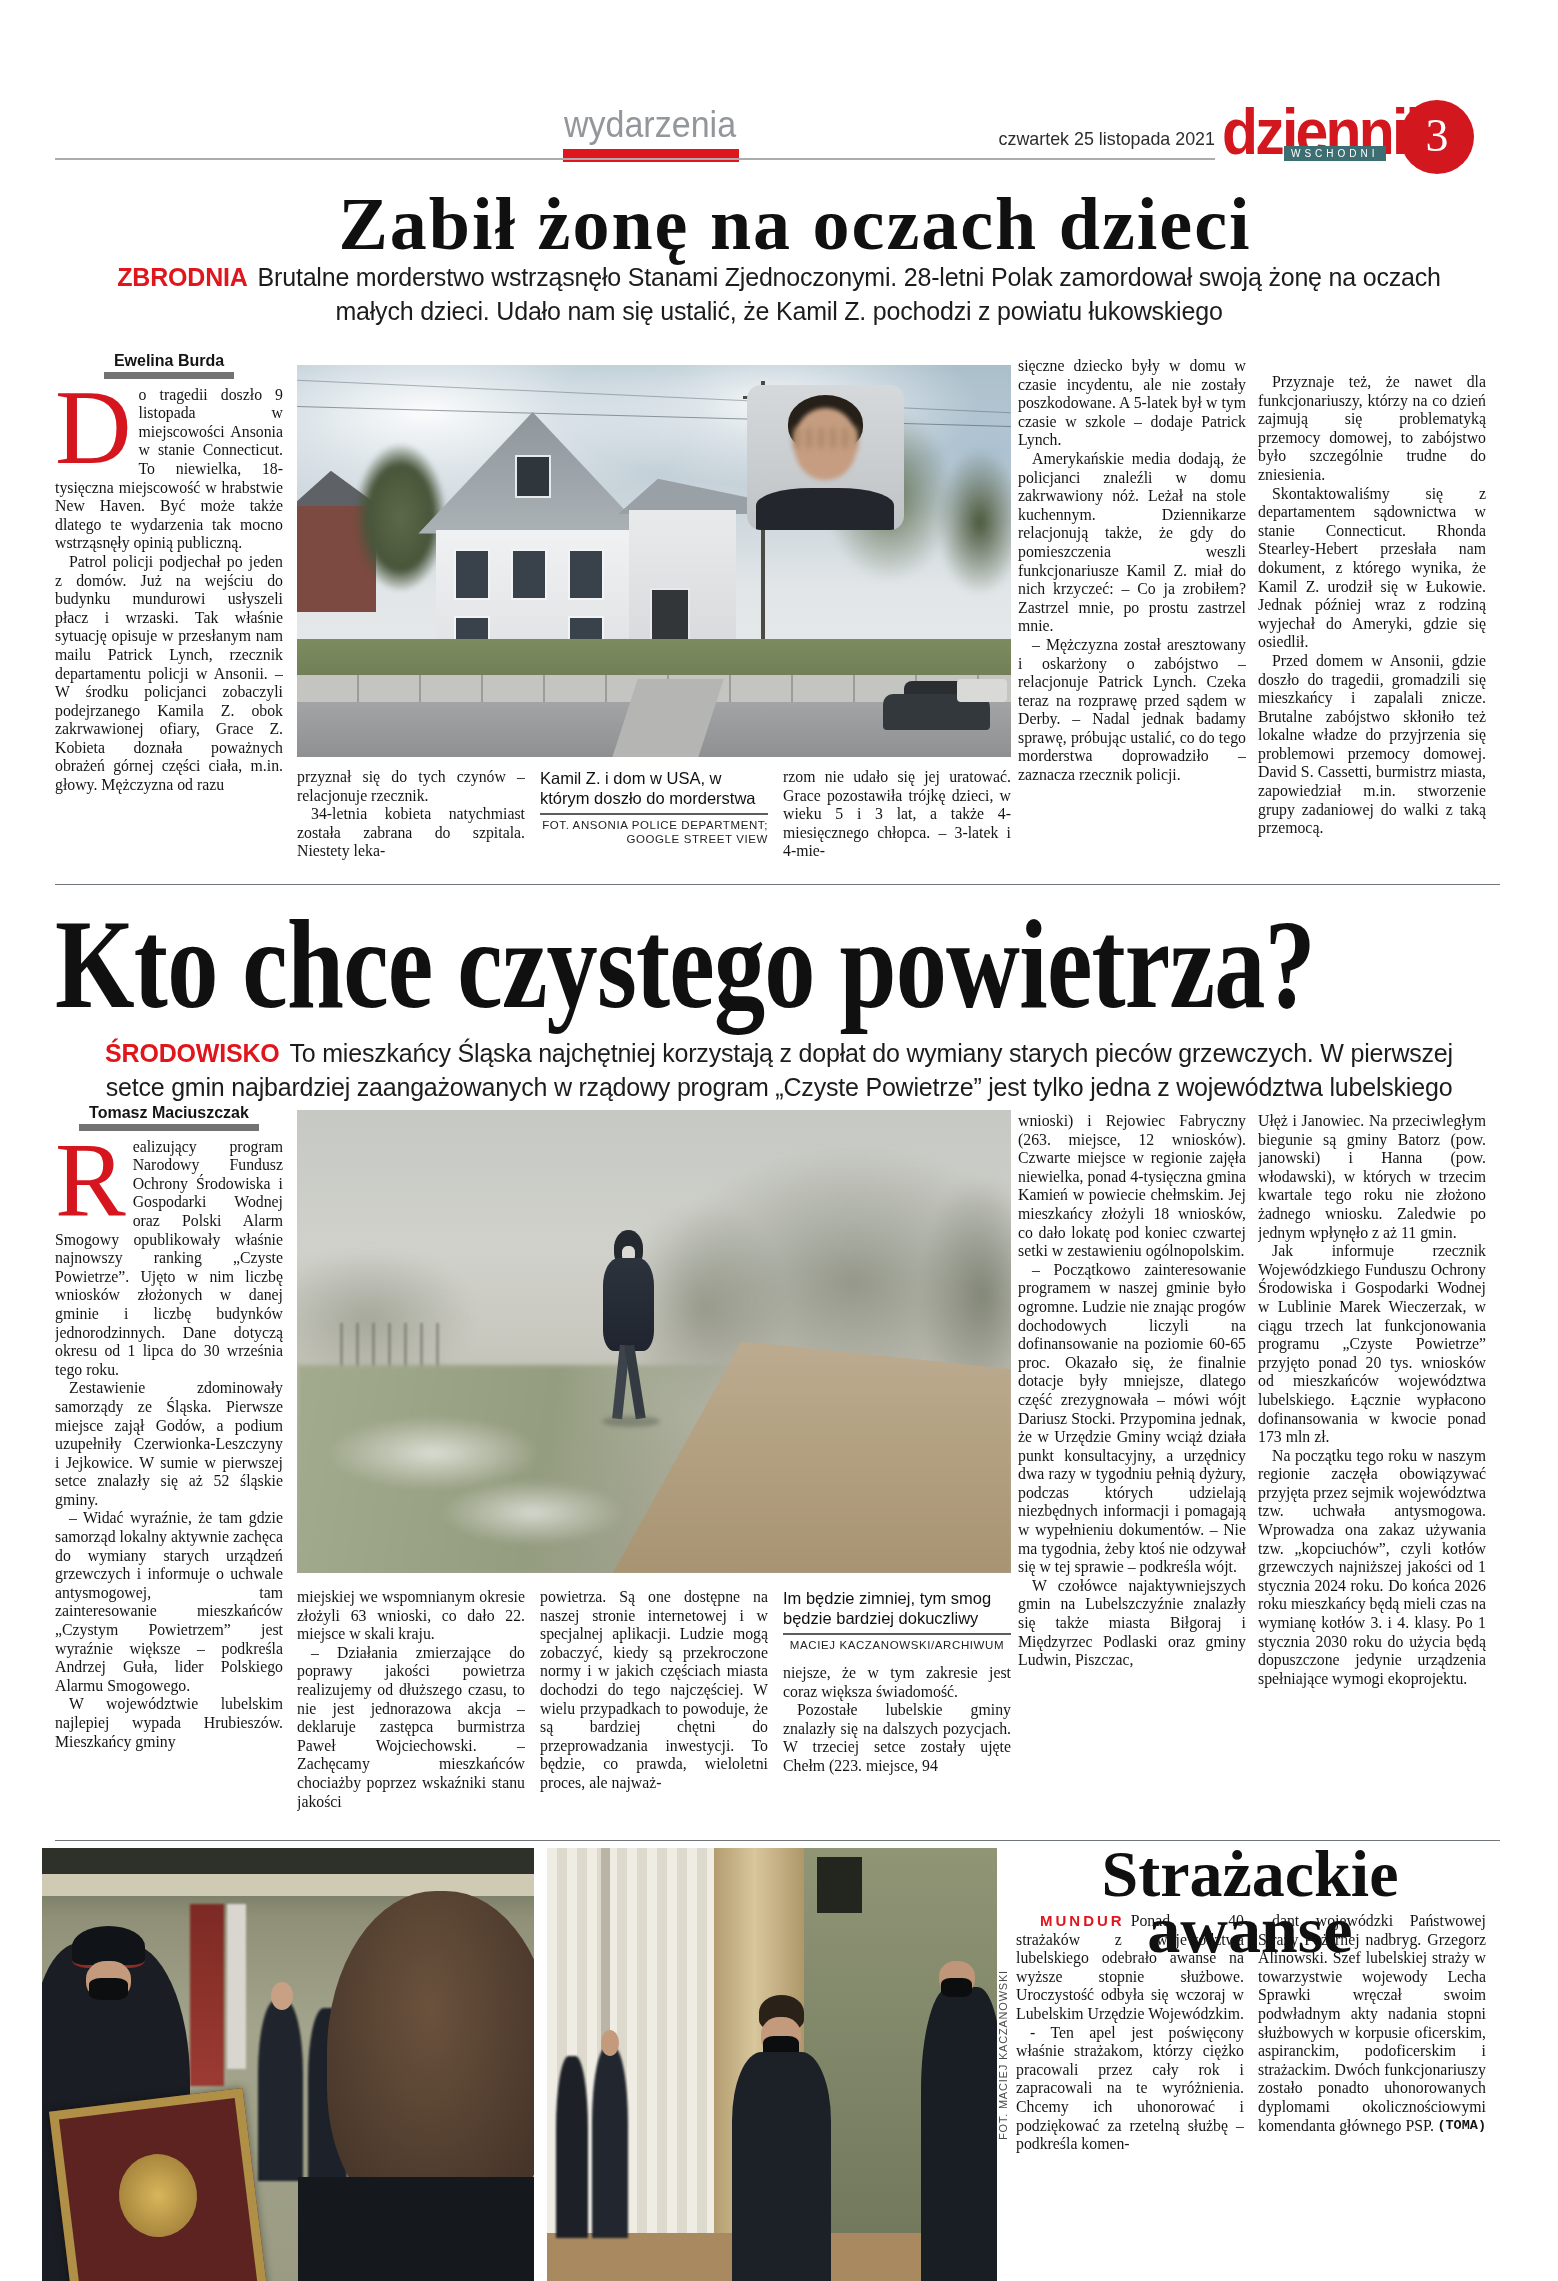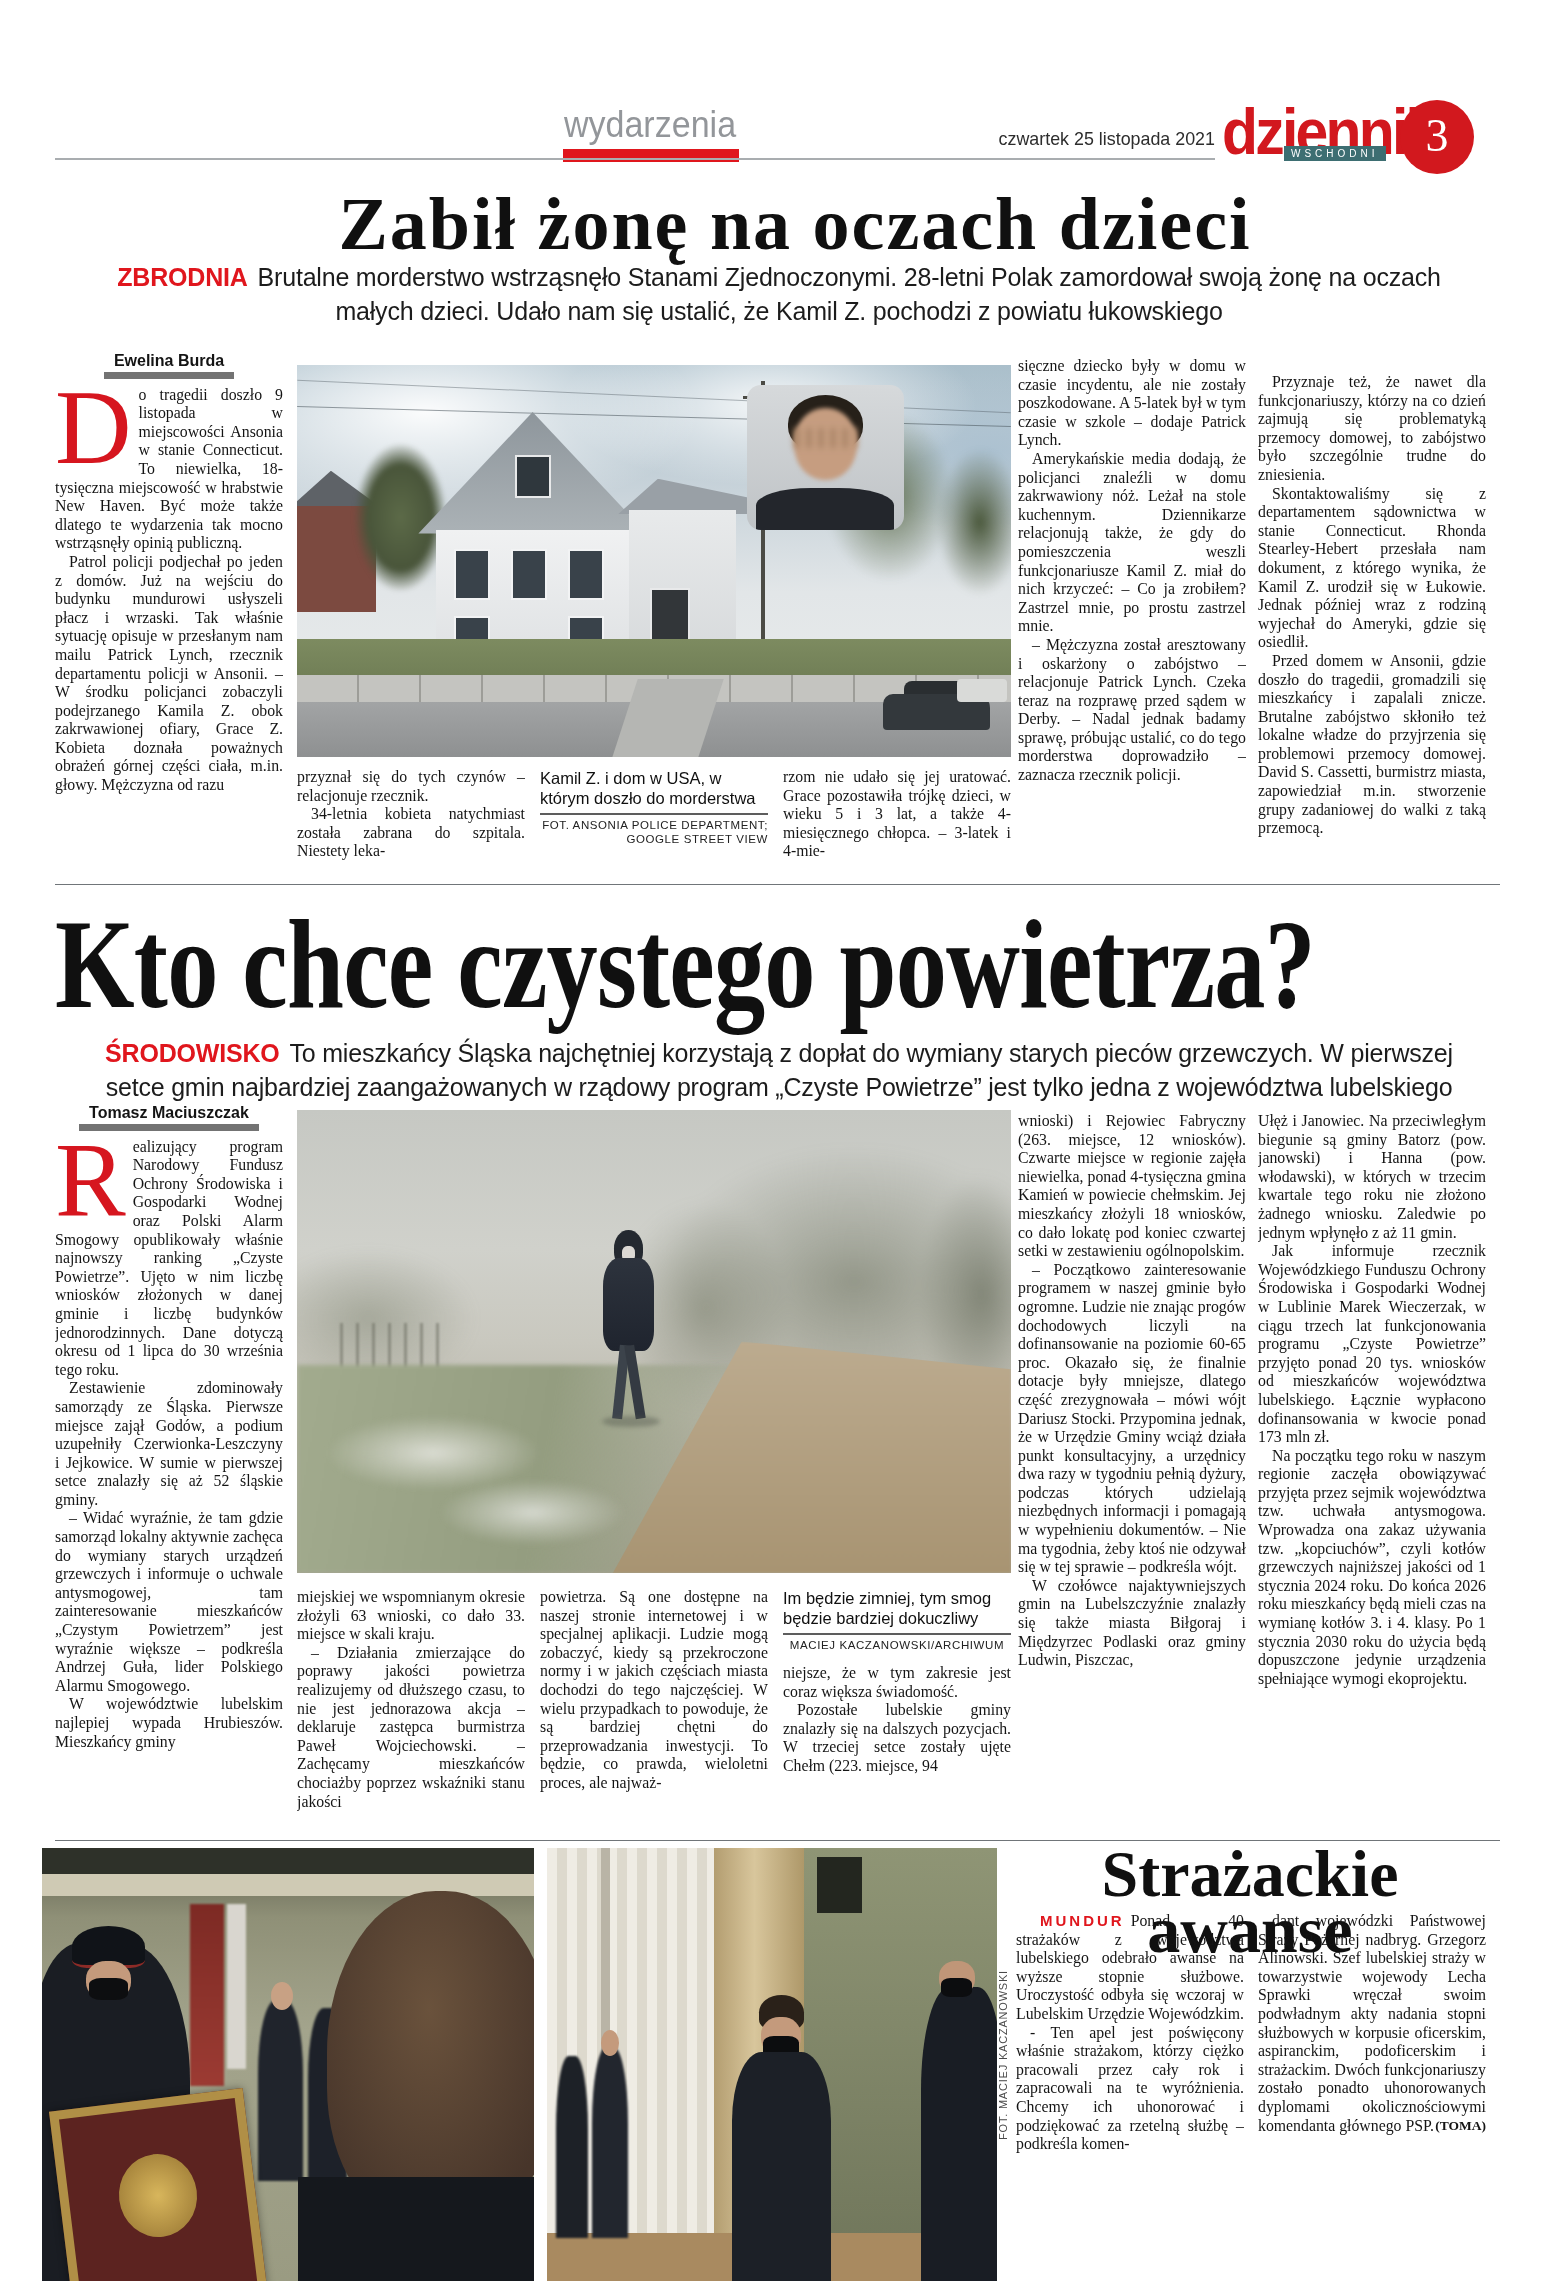--- a/index.html
+++ b/index.html
@@ -35,21 +35,21 @@
   .kicker-inline{color:#e0161d;font-weight:bold;font-family:"Liberation Sans",sans-serif;
     font-size:15px;letter-spacing:3px;margin-right:6px;}
   
   .col{position:absolute;text-align:justify;font-size:15.8px;line-height:18.6px;overflow:hidden;}
   .col p{margin:0;}
   .col p.ind{text-indent:14px;}
   .byline-wrap{text-align:center;margin-bottom:7px;}
   .byline{display:inline-block;font-family:"Liberation Sans",sans-serif;font-weight:bold;font-size:16px;
     border-bottom:7px solid #737373;padding:0 10px 1px;text-align:center;}
   .dropcap{float:left;color:#d6161f;font-size:106px;line-height:76px;margin:4px 7px 0 0;font-family:"Liberation Serif",serif;}
-  .sig{position:absolute;right:0;bottom:0;font-weight:bold;font-family:Liberation Serif, serif;font-size:13.5px;margin-top:8px;}
+  .sig{position:absolute;right:0;bottom:0;font-weight:bold;font-family:Liberation Mono, monospace;font-size:13.5px;margin-top:8px;}
   
   .caption-block{position:absolute;overflow:hidden;}
   .caption{font-family:"Liberation Sans",sans-serif;font-size:16.5px;line-height:20px;color:#101010;}
   .credit-rule{border-top:2px solid #5d5d5d;margin:5px 0 3px;}
   .credit{font-family:"Liberation Sans",sans-serif;font-size:11.5px;line-height:14px;color:#222;letter-spacing:.6px;}
   .cr-right{text-align:right;} .cr-center{text-align:center;}
   .vcredit{position:absolute;left:997px;top:1920px;height:220px;width:16px;
     writing-mode:vertical-rl;transform:rotate(180deg);font-family:"Liberation Sans",sans-serif;
     font-size:11px;letter-spacing:.8px;color:#4a4a4a;white-space:nowrap;}
   .hr{position:absolute;border-top:1.5px solid #707579;}
@@ -184,21 +184,21 @@
       <div style="left:26%;top:0;width:46%;height:19%;background:#242930;border-radius:50% 50% 40% 40%"></div>
       <div style="left:40%;top:8%;width:20%;height:8%;background:#dcd9d4;border-radius:40%"></div>
       <div style="left:10%;top:14%;width:80%;height:48%;background:linear-gradient(180deg,#2d333d,#1f242e);border-radius:30% 30% 22% 22%"></div>
       <div style="left:30%;top:59%;width:15%;height:38%;background:#3c434b;transform:rotate(6deg)"></div>
       <div style="left:52%;top:59%;width:15%;height:38%;background:#343a42;transform:rotate(-9deg)"></div>
       <div style="left:8%;top:95%;width:90%;height:6%;background:rgba(80,84,74,.4);border-radius:50%;filter:blur(2px)"></div>
     </div>
   </div>
 
   <div class="col" style="left:297px;top:1588px;width:228px;height:250px">
-    <p>miejskiej we wspomnianym okresie złożyli 63 wnioski, co dało 33. miejsce w skali kraju.</p>
+    <p>miejskiej we wspomnianym okresie złożyli 63 wnioski, co dało 22. miejsce w skali kraju.</p>
     <p class="ind">– Działania zmierzające do poprawy jakości powietrza realizujemy od dłuższego czasu, to nie jest jednorazowa akcja – deklaruje zastępca burmistrza Paweł Wojciechowski. – Zachęcamy mieszkańców chociażby poprzez wskaźniki stanu jakości</p>
   </div>
 
   <div class="col" style="left:540px;top:1588px;width:228px;height:250px">
     <p>powietrza. Są one dostępne na naszej stronie internetowej i w specjalnej aplikacji. Ludzie mogą zobaczyć, kiedy są przekroczone normy i w jakich częściach miasta dochodzi do tego najczęściej. W wielu przypadkach to powoduje, że są bardziej chętni do przeprowadzania inwestycji. To będzie, co prawda, wieloletni proces, ale najważ-</p>
   </div>
 
   <div class="col" style="left:783px;top:1588px;width:228px;height:260px">
     <div class="caption" style="text-align:left">Im będzie zimniej, tym smog będzie bardziej dokuczliwy</div>
     <div class="credit-rule"></div>

